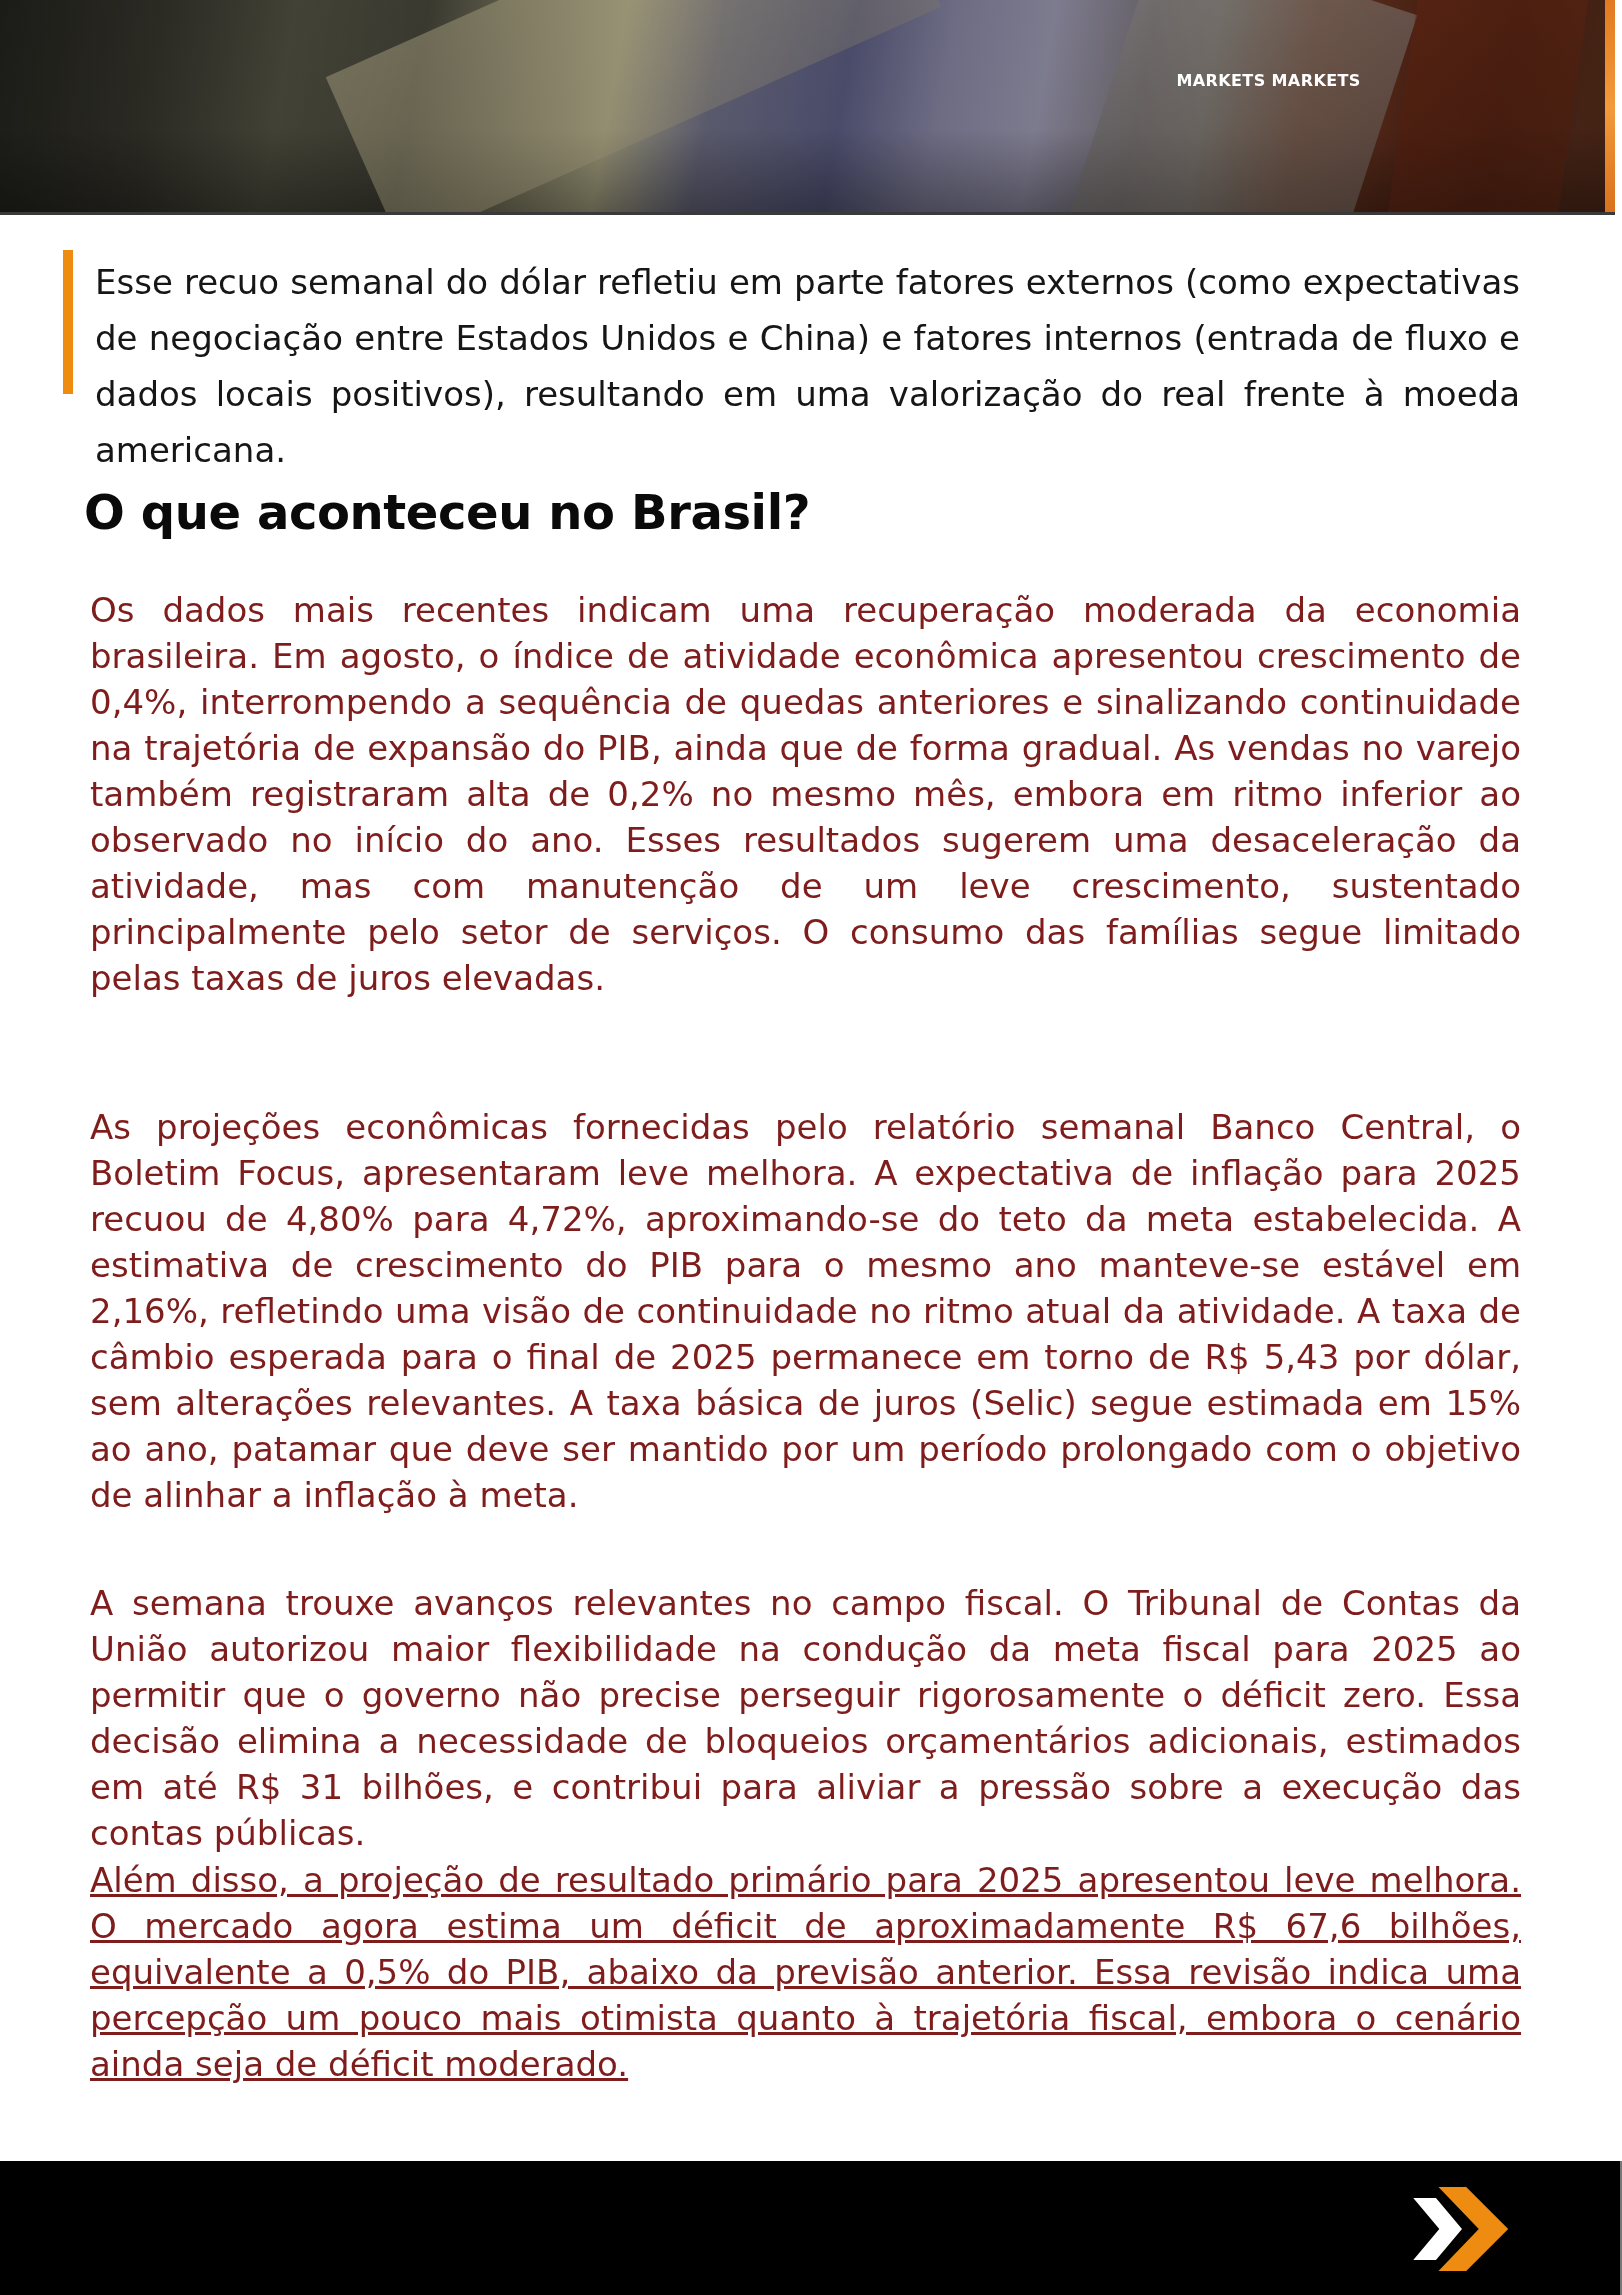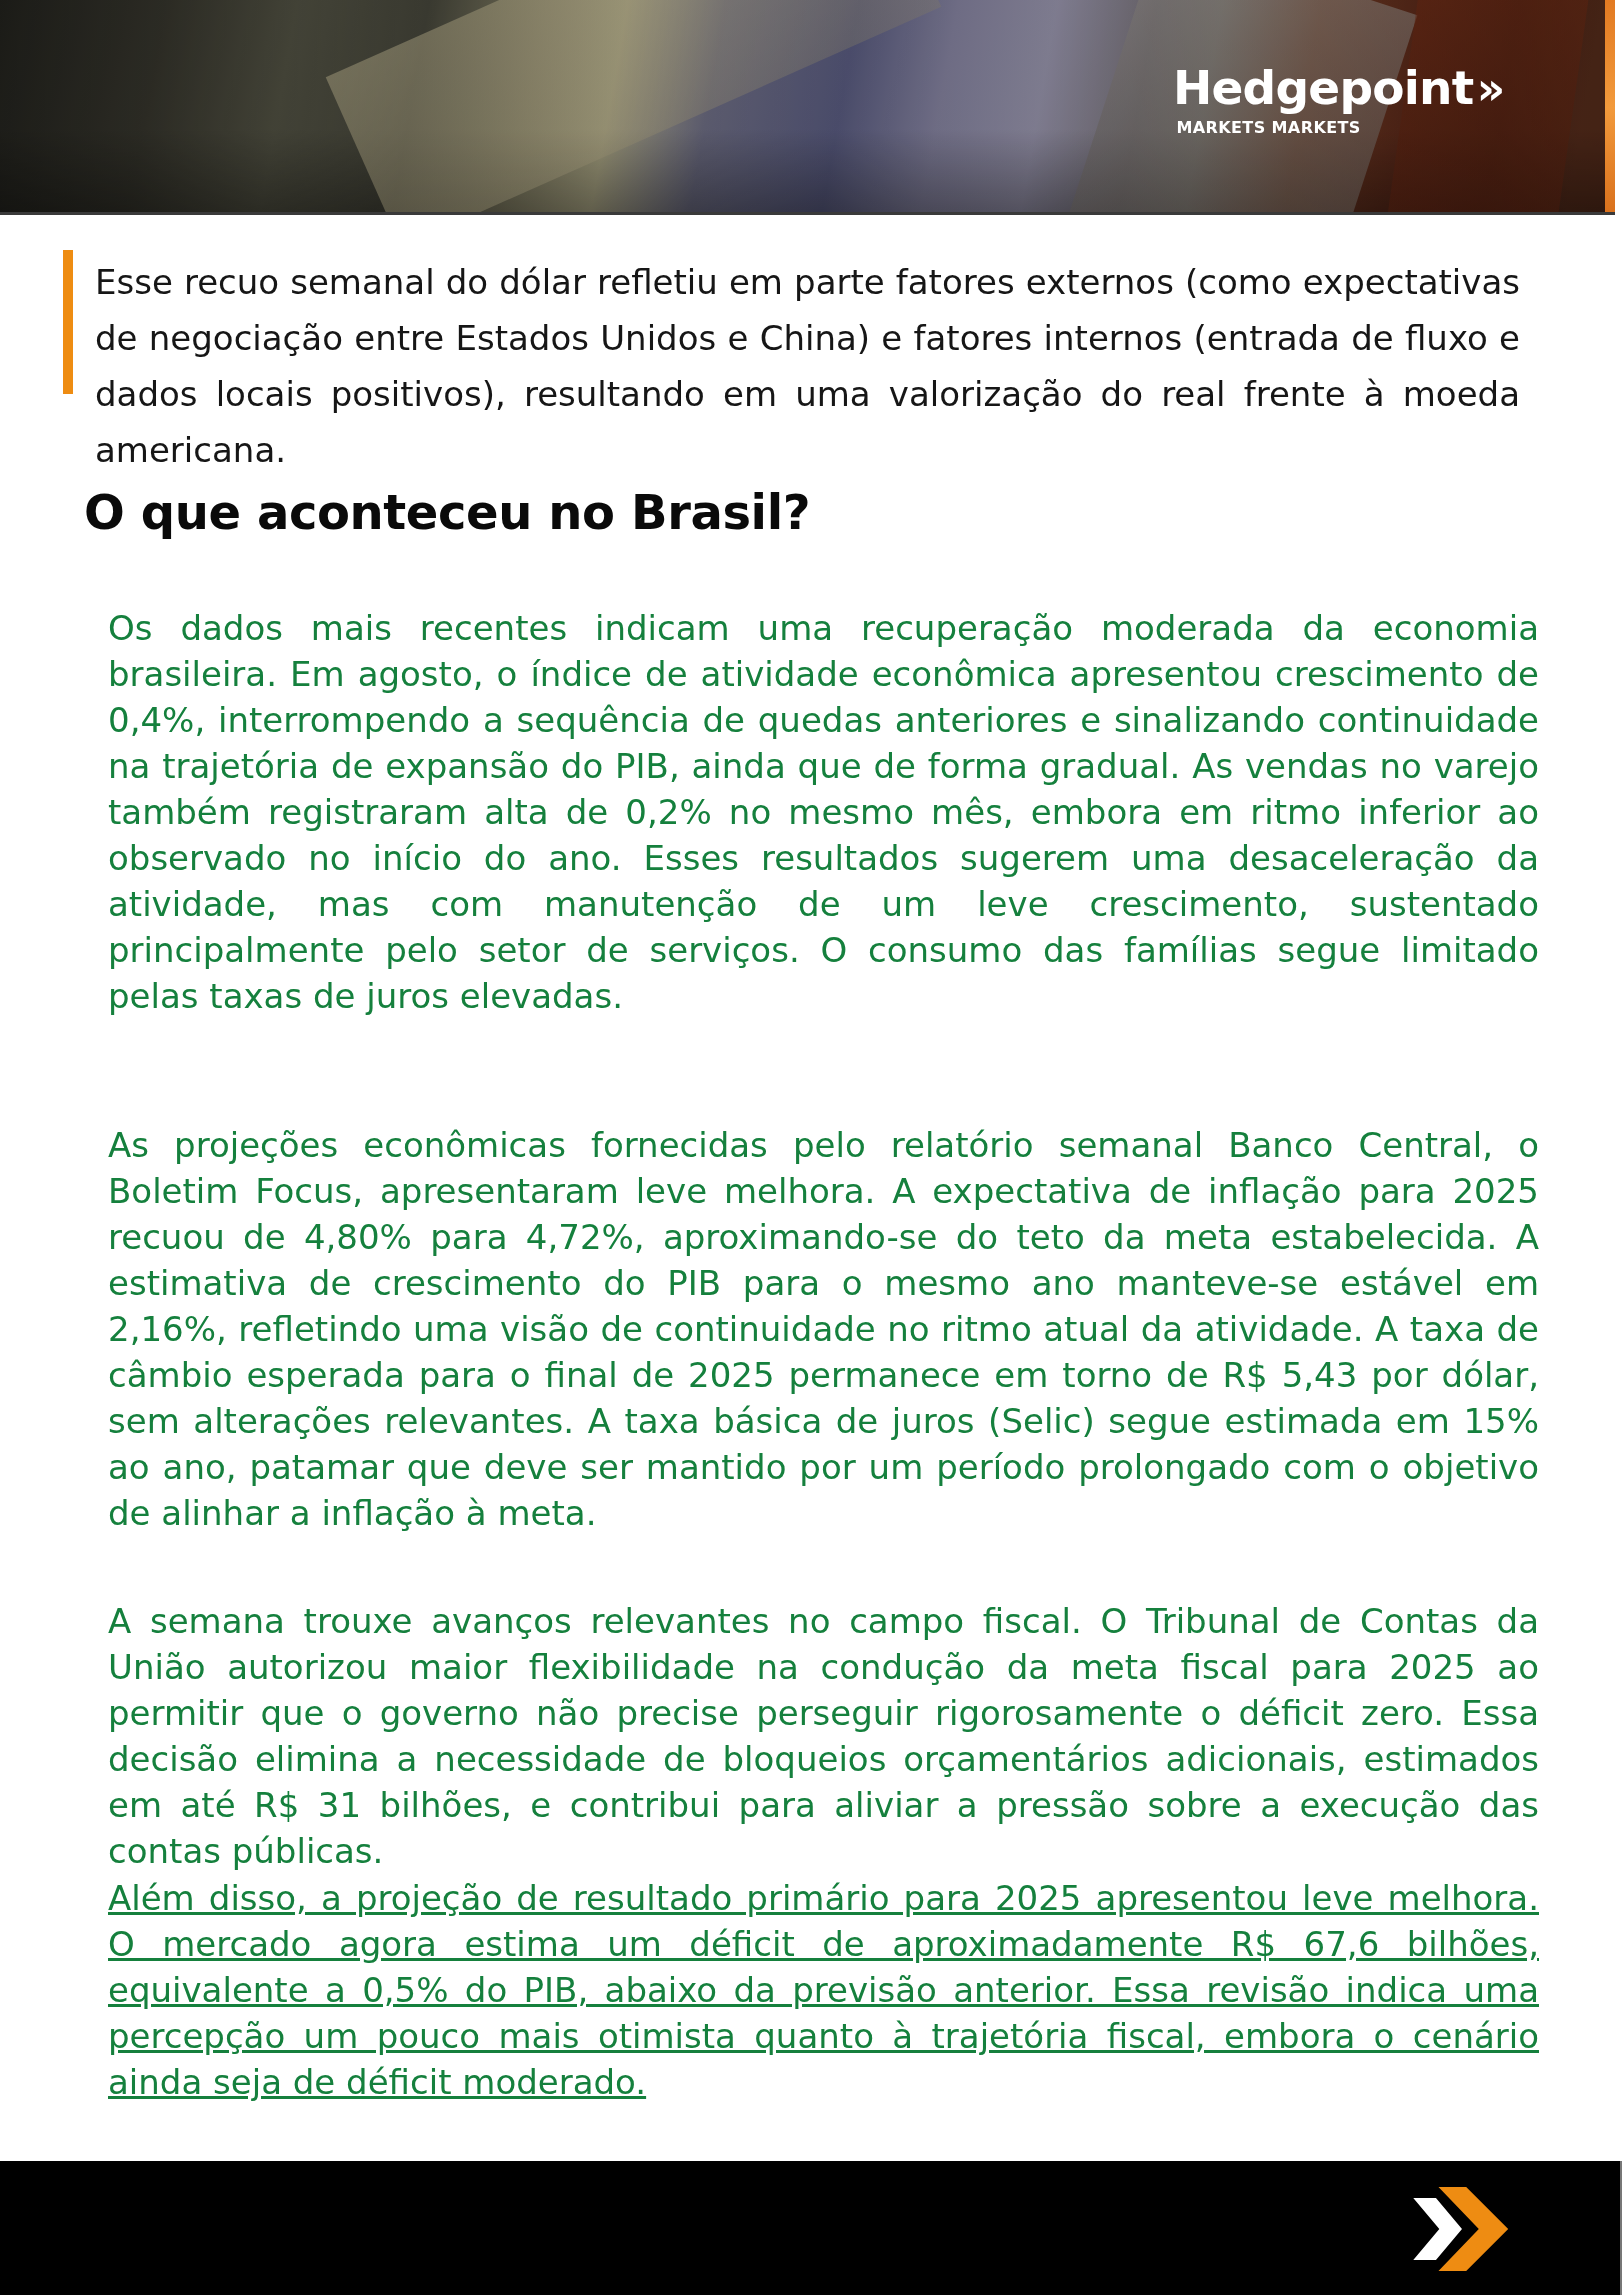--- a/index.html
+++ b/index.html
@@ -131,22 +131,22 @@
       margin: 0;
     }
 
     .paragraph {
       position: absolute;
       left: 90px;
       width: 1431px;
       font-size: 34px;
       line-height: 46px;
       text-align: justify;
-      color: #15803d;
-      margin: 18px;
+      color: #7f1d1d;
+      margin: 0;
     }
     .p1 { top: 372px; }
     .p2 { top: 889px; }
     .p3 { top: 1365px; }
     .p4 { top: 1642px; text-decoration: underline; }
 
     
     .footer {
       position: absolute;
       left: 0; top: 2161px;
@@ -171,23 +171,20 @@
 
 <div class="header">
   <div class="band-a"></div>
   <div class="band-b"></div>
   <div class="band-c"></div>
   <div class="shade"></div>
   <div class="orange-edge"></div>
   <div class="bottom-line"></div>
 
   <div class="brand">
-    <div>
-      <span class="brand-name">Hedgepoint</span><span class="brand-chevron">»</span>
-    </div>
     <div class="brand-sub">MARKETS MARKETS</div>
   </div>
 </div>
 
 <div class="content">
   <div class="quote">
     <div class="quote-bar"></div>
     <p class="quote-text">Esse recuo semanal do dólar refletiu em parte fatores externos (como expectativas de negociação entre Estados Unidos e China) e fatores internos (entrada de fluxo e dados locais positivos), resultando em uma valorização do real frente à moeda americana.</p>
   </div>
 

